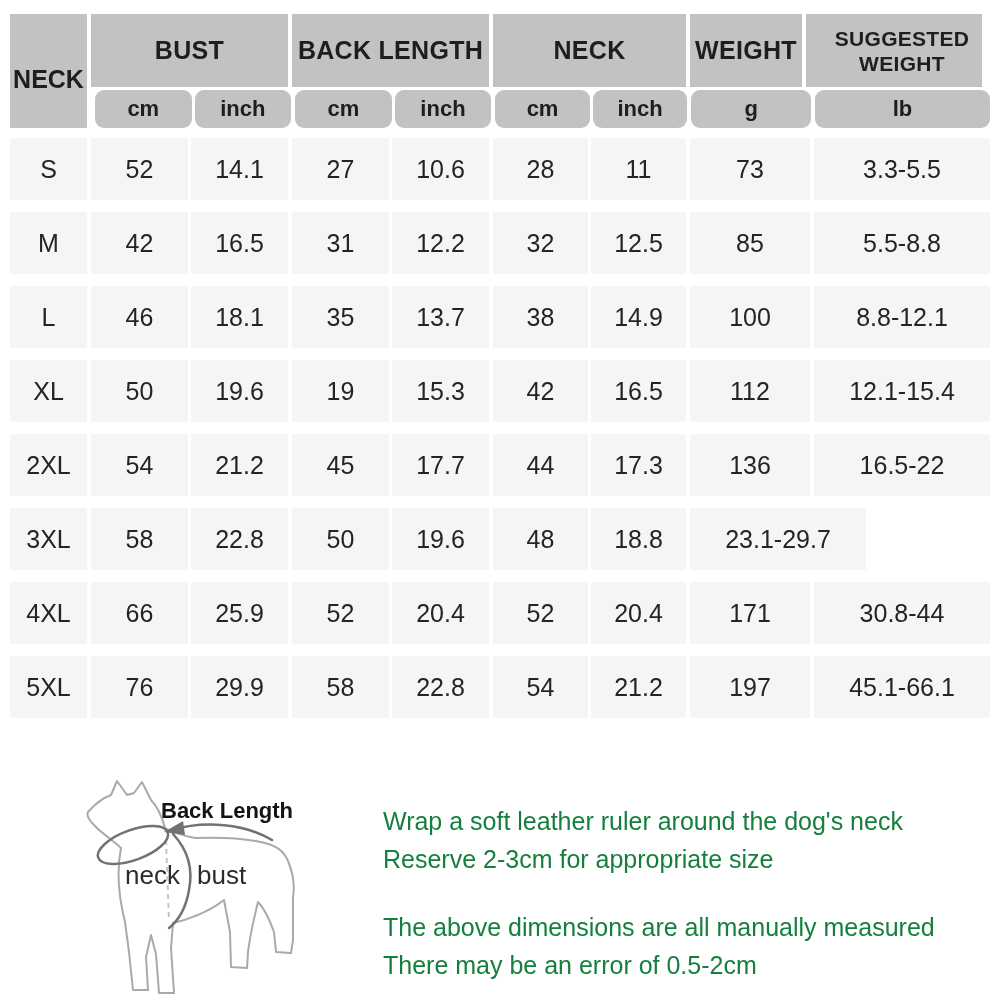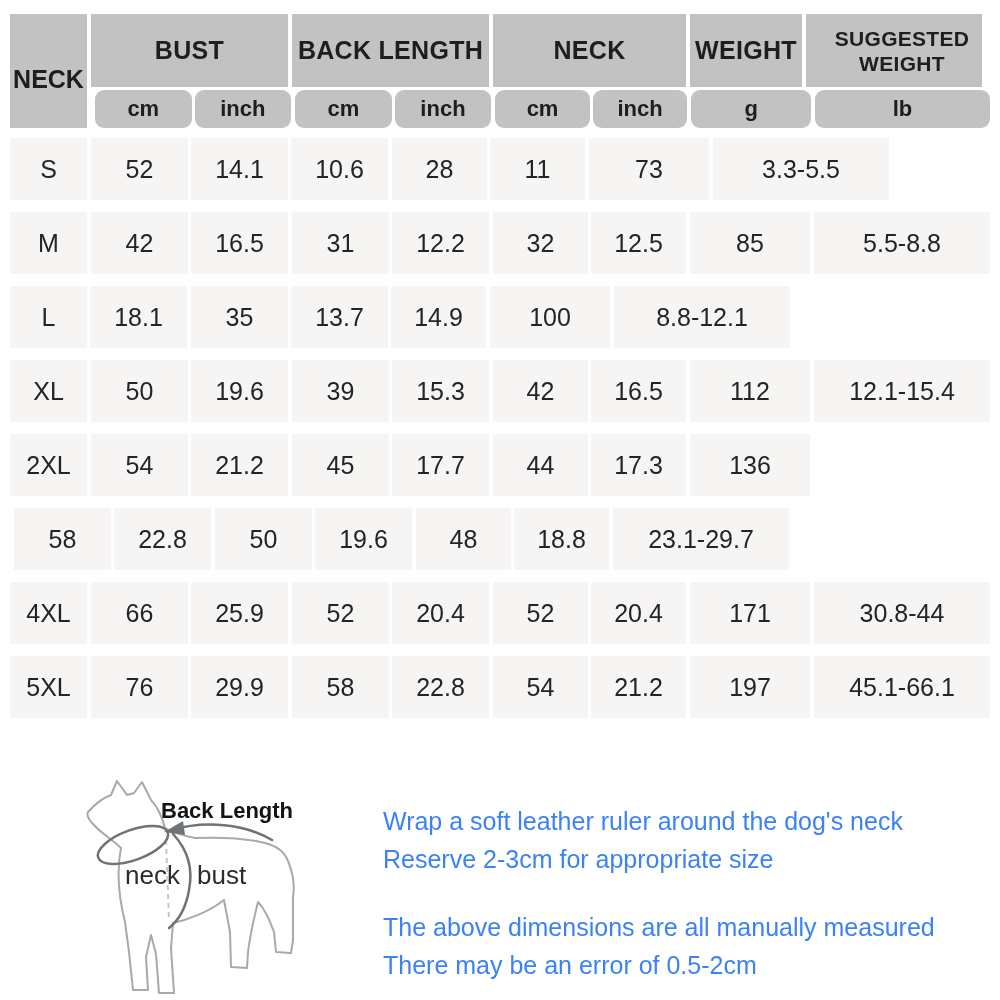--- a/index.html
+++ b/index.html
@@ -37,21 +37,21 @@
   .d.w-size0{width:77px;}
   
   .diagram{position:absolute;left:25px;top:772px;width:330px;height:228px;}
   .diagram svg{position:absolute;left:0;top:0;}
   .lbl{position:absolute;white-space:nowrap;}
   .lbl-backlength{left:136px;top:26px;font-weight:bold;font-size:22px;color:#141414;}
   .lbl-neck{left:100px;top:88px;font-size:26px;color:#2b2b2b;}
   .lbl-bust{left:172px;top:88px;font-size:26px;color:#2b2b2b;}
   
   .notes{position:absolute;left:383px;top:802px;width:590px;}
-  .notes p{margin:0;font-size:25px;line-height:38px;color:#3b82f6;}
+  .notes p{margin:0;font-size:25px;line-height:38px;color:#15803d;}
   .notes .p2{margin-top:30px;}
 </style>
 </head>
 <body>
 
 <div class="tbl">
   <div class="hdr">
     <div class="cell size-cell">NECK</div>
     <div class="grow">
       <div class="cell gh w-bust">BUST</div>
@@ -69,68 +69,73 @@
       <div class="cell u c6">inch</div>
       <div class="cell u c7">g</div>
       <div class="cell u c8">lb</div>
     </div>
   </div>
 
   <div class="drow">
     <div class="cell d w-size0">S</div>
     <div class="cell d c1">52</div>
     <div class="cell d c2">14.1</div>
+    <div class="cell d c3">27</div>
     <div class="cell d c4">10.6</div>
     <div class="cell d c5">28</div>
     <div class="cell d c6">11</div>
     <div class="cell d c7">73</div>
     <div class="cell d c8">3.3-5.5</div>
   </div>
   <div class="drow">
     <div class="cell d w-size0">M</div>
     <div class="cell d c1">42</div>
     <div class="cell d c2">16.5</div>
     <div class="cell d c3">31</div>
     <div class="cell d c4">12.2</div>
     <div class="cell d c5">32</div>
     <div class="cell d c6">12.5</div>
     <div class="cell d c7">85</div>
     <div class="cell d c8">5.5-8.8</div>
   </div>
   <div class="drow">
     <div class="cell d w-size0">L</div>
+    <div class="cell d c1">46</div>
     <div class="cell d c2">18.1</div>
     <div class="cell d c3">35</div>
     <div class="cell d c4">13.7</div>
+    <div class="cell d c5">38</div>
     <div class="cell d c6">14.9</div>
     <div class="cell d c7">100</div>
     <div class="cell d c8">8.8-12.1</div>
   </div>
   <div class="drow">
     <div class="cell d w-size0">XL</div>
     <div class="cell d c1">50</div>
     <div class="cell d c2">19.6</div>
-    <div class="cell d c3">39</div>
+    <div class="cell d c3">19</div>
     <div class="cell d c4">15.3</div>
     <div class="cell d c5">42</div>
     <div class="cell d c6">16.5</div>
     <div class="cell d c7">112</div>
     <div class="cell d c8">12.1-15.4</div>
   </div>
   <div class="drow">
     <div class="cell d w-size0">2XL</div>
     <div class="cell d c1">54</div>
     <div class="cell d c2">21.2</div>
     <div class="cell d c3">45</div>
     <div class="cell d c4">17.7</div>
     <div class="cell d c5">44</div>
     <div class="cell d c6">17.3</div>
     <div class="cell d c7">136</div>
-  </div>
-  <div class="drow">
+    <div class="cell d c8">16.5-22</div>
+  </div>
+  <div class="drow">
+    <div class="cell d w-size0">3XL</div>
     <div class="cell d c1">58</div>
     <div class="cell d c2">22.8</div>
     <div class="cell d c3">50</div>
     <div class="cell d c4">19.6</div>
     <div class="cell d c5">48</div>
     <div class="cell d c6">18.8</div>
     <div class="cell d c8">23.1-29.7</div>
   </div>
   <div class="drow">
     <div class="cell d w-size0">4XL</div>

